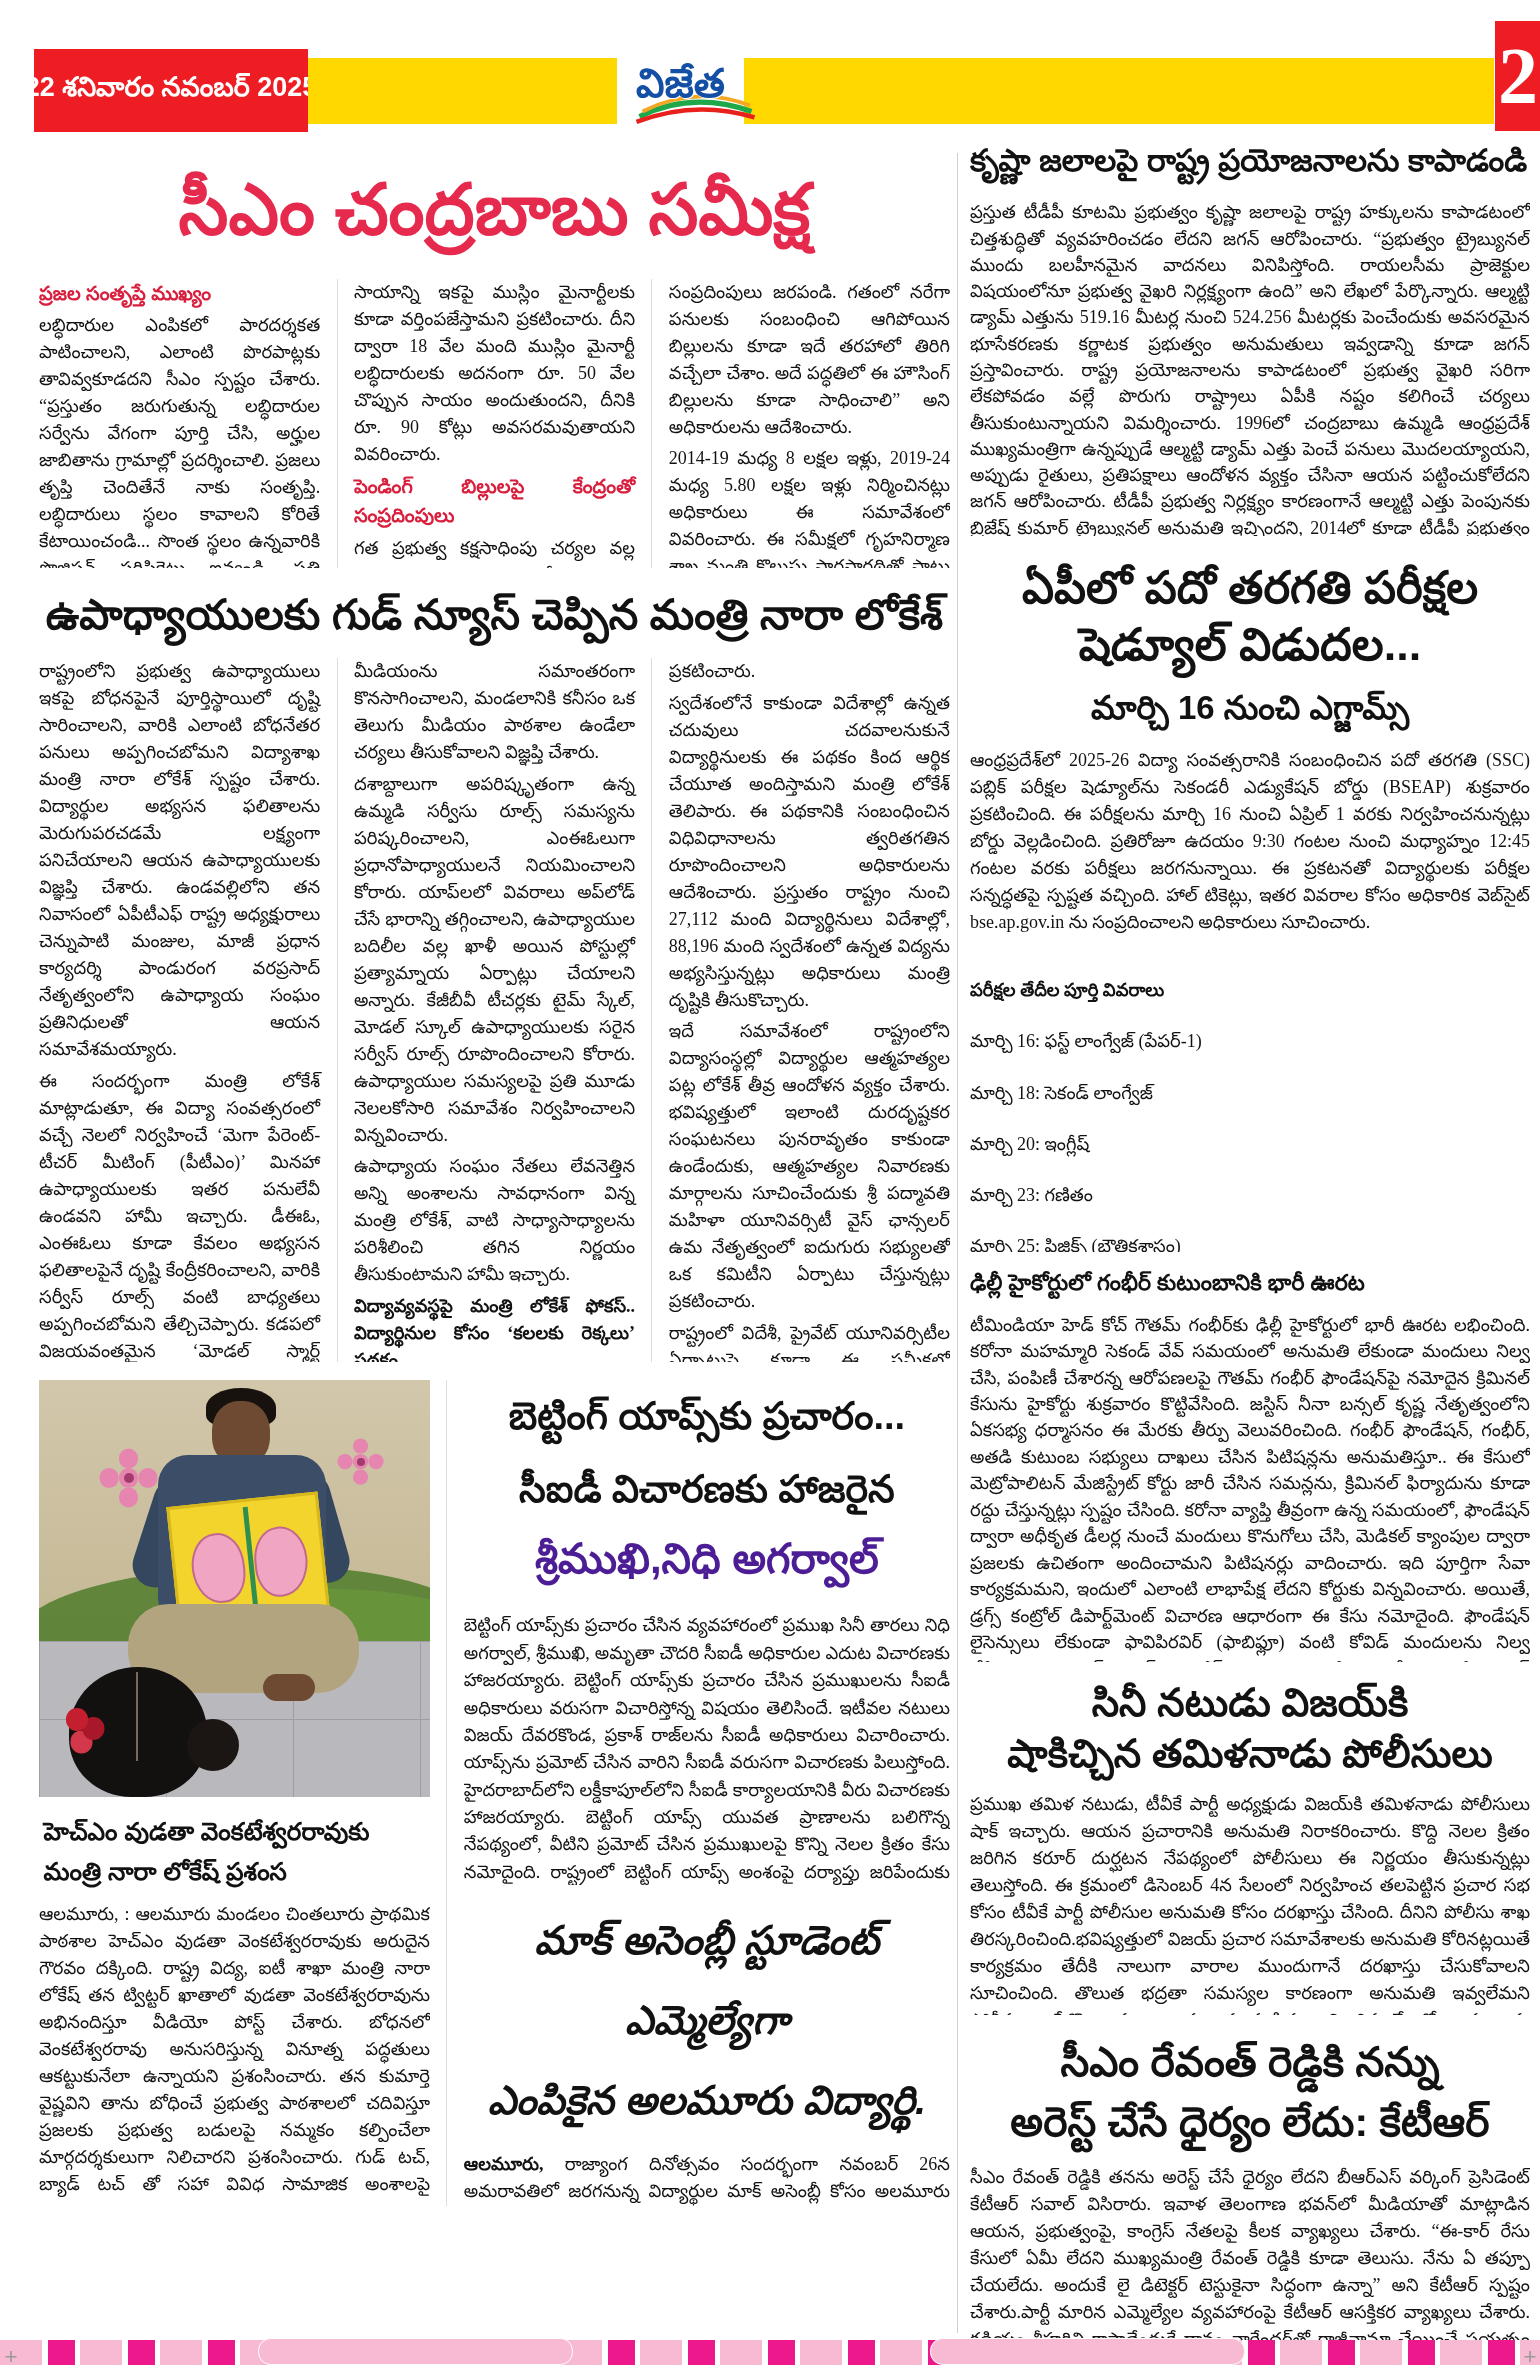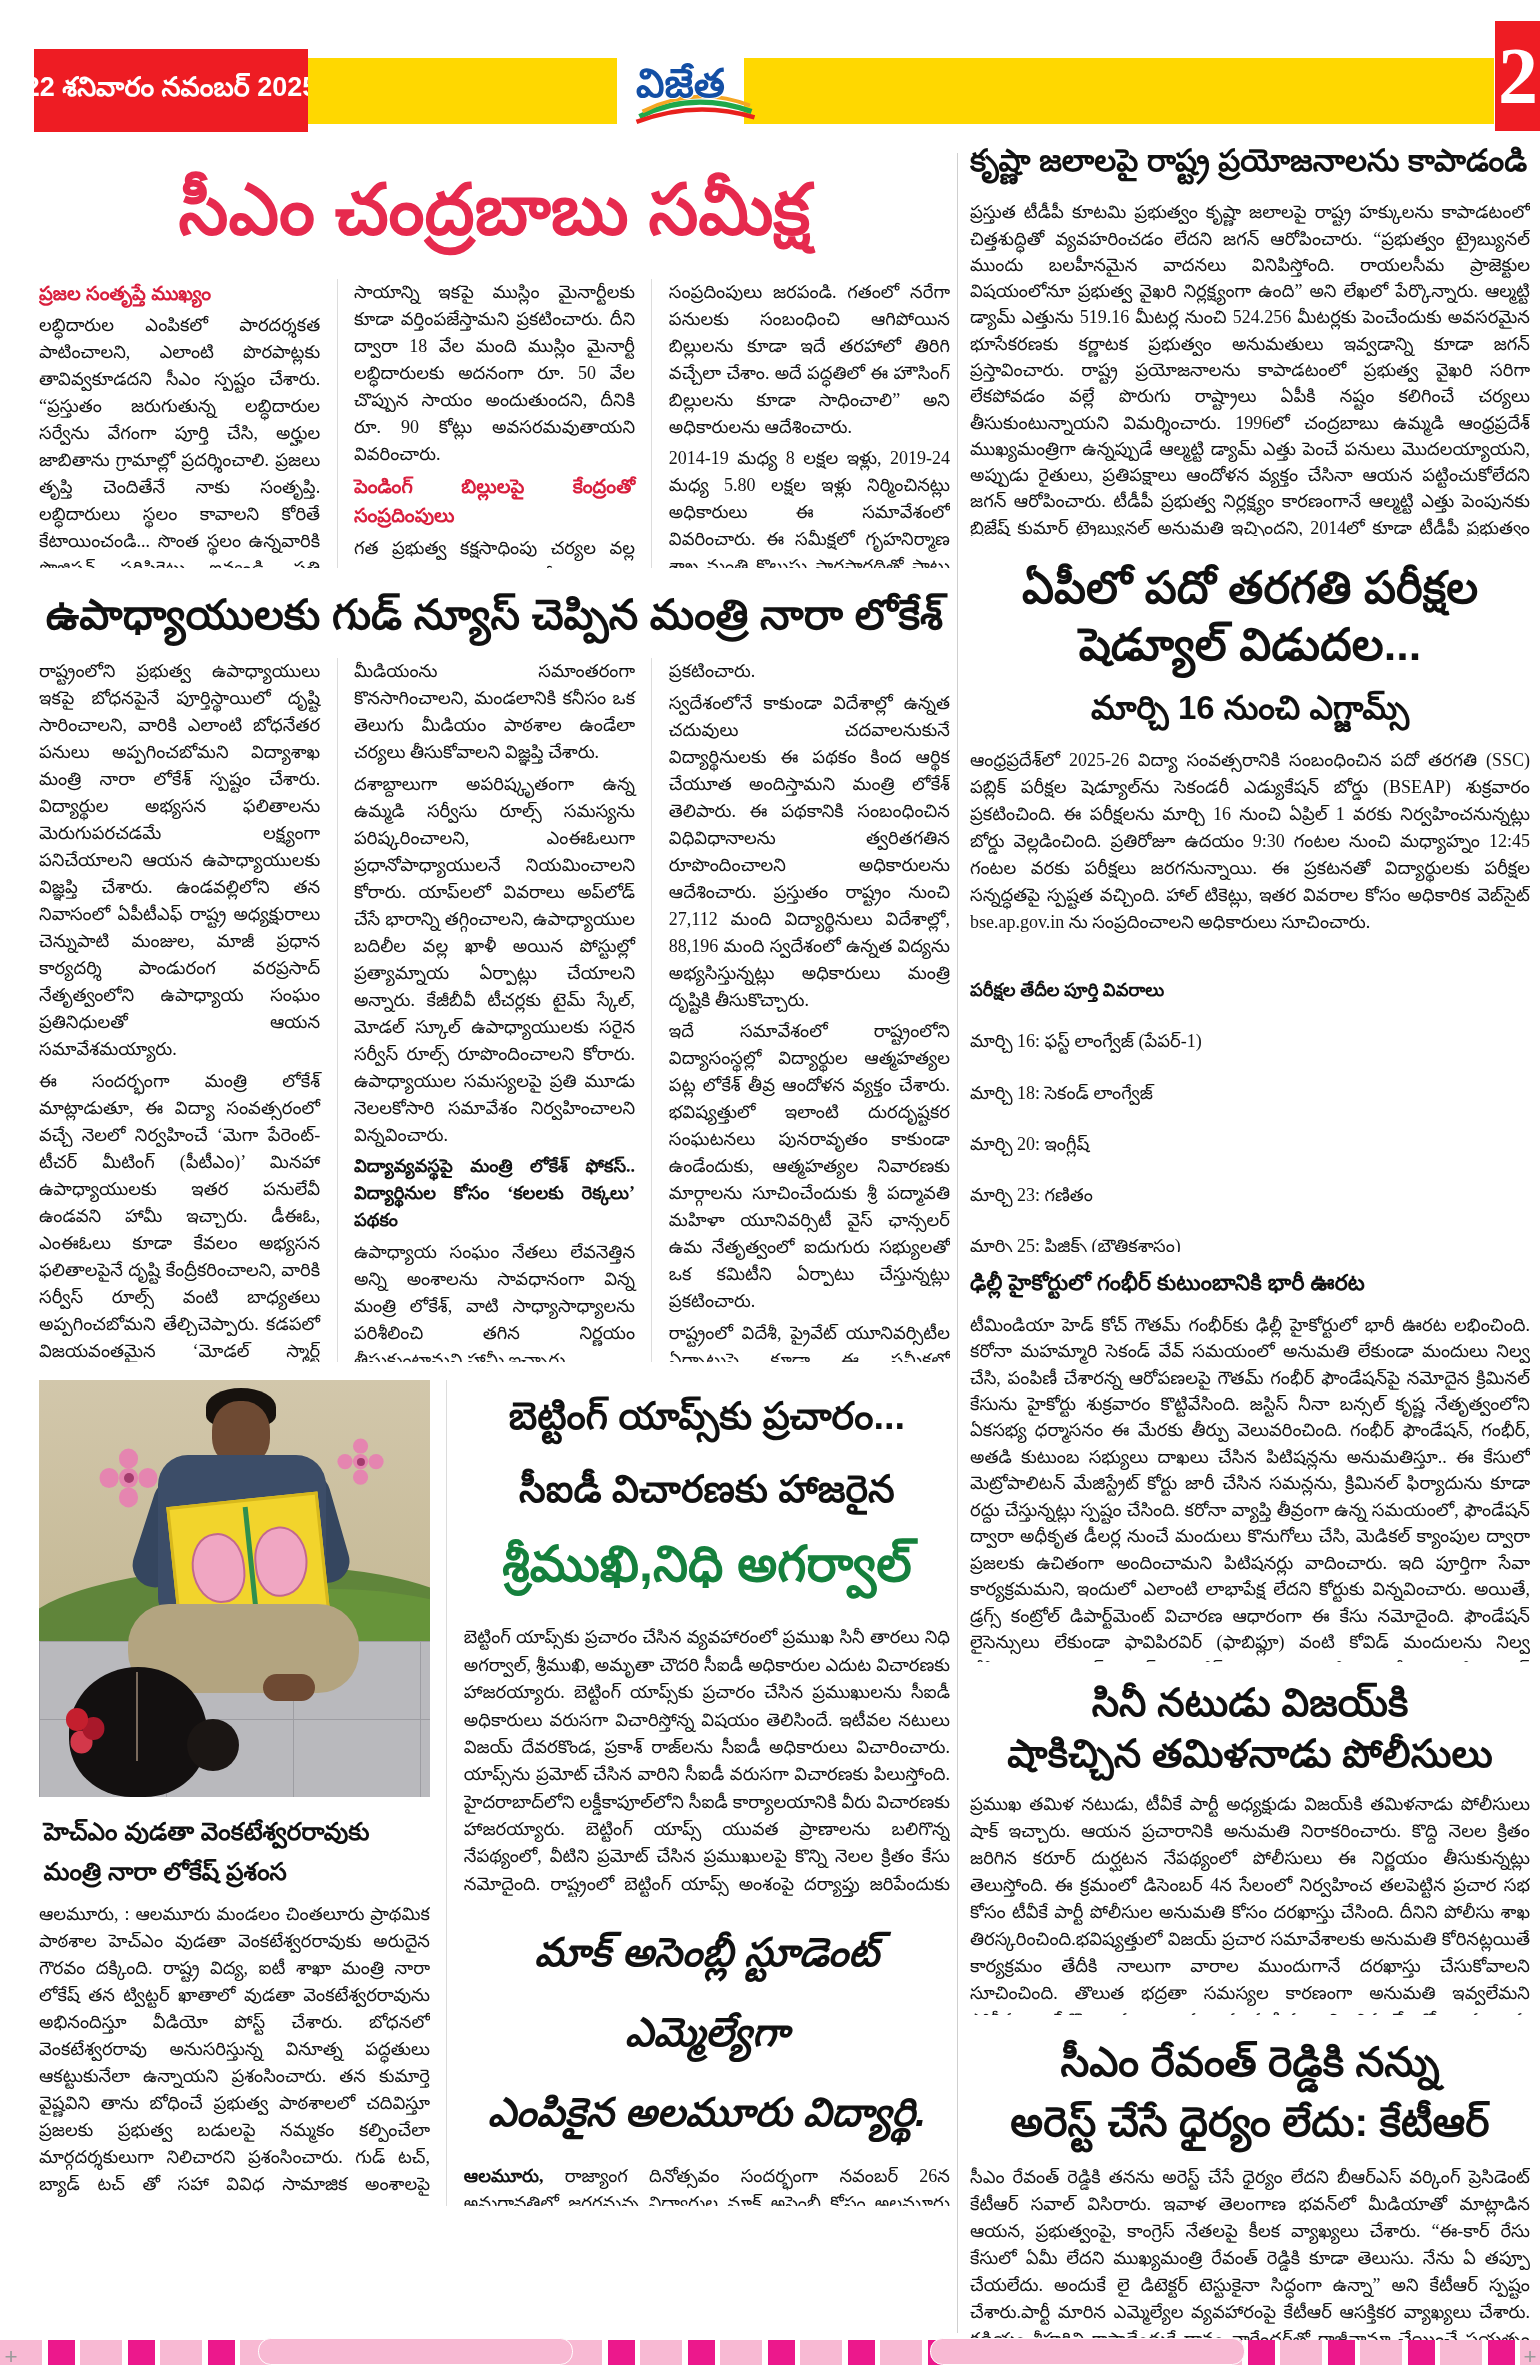--- a/index.html
+++ b/index.html
@@ -69,21 +69,21 @@
   .ph-girl-hair{position:absolute;left:30px;top:287px;width:138px;height:130px;border-radius:50% 50% 45% 45%;background:#131010;}
   .ph-girl-part{position:absolute;left:97px;top:292px;width:2.2px;height:89px;background:#7a6a5c;}
   .ph-girl-bun{position:absolute;left:148px;top:339px;width:52px;height:52px;border-radius:50%;background:#1b1614;}
   .ph-girl-flower{position:absolute;left:27px;top:328px;width:22.4px;height:22.4px;border-radius:50%;background:#c41f2e;
                   box-shadow:16.4px 9px 0 #a8182a,4.5px 22.4px 0 #d3384a;}
   .caption{font-family:"Liberation Sans",sans-serif;font-weight:700;font-size:24.6px;line-height:1.6;
            text-align:left;margin:15px 4.5px 10.4px 4.5px;}
   .photo-col .story{font-size:18px;line-height:1.5;text-align:justify;height:298px;overflow:hidden;}
   
   .bet-h{font-family:"Liberation Sans",sans-serif;font-weight:800;font-size:38px;text-align:center;line-height:1.9;}
-  .bet-h-red{font-family:"Liberation Sans",sans-serif;font-weight:800;font-size:50px;color:#15803d;text-align:center;
+  .bet-h-red{font-family:"Liberation Sans",sans-serif;font-weight:800;font-size:42px;color:#4c1d95;text-align:center;
              margin:10.4px 0 19.4px 0;}
   .bet-body{font-size:18px;line-height:1.52;text-align:justify;height:273px;overflow:hidden;}
   .mock-h{font-family:"Liberation Sans",sans-serif;font-weight:800;font-size:40px;text-align:center;line-height:2.0;margin-top:15px;font-style:italic;}
   .mock-body{font-size:18px;line-height:1.52;text-align:justify;height:224px;overflow:hidden;margin-top:10.4px;}
   .mock-body .dateline{font-weight:700;}
   
   .kr-head{font-family:"Liberation Sans",sans-serif;font-weight:800;font-size:31px;white-space:nowrap;overflow:hidden;}
   .kr-body{font-size:18px;line-height:1.46;text-align:justify;height:337px;overflow:hidden;margin-top:13.4px;}
   .ssc-head{font-family:"Liberation Sans",sans-serif;font-weight:800;font-size:45px;text-align:center;line-height:1.25;margin-top:24px;}
   .ssc-sub{font-family:"Liberation Sans",sans-serif;font-weight:700;font-size:33px;text-align:center;margin:16.4px 0 12px 0;}
@@ -156,22 +156,22 @@
 
     <div class="cols3 tall">
       <div class="col">
         <p>రాష్ట్రంలోని ప్రభుత్వ ఉపాధ్యాయులు ఇకపై బోధనపైనే పూర్తిస్థాయిలో దృష్టి సారించాలని, వారికి ఎలాంటి బోధనేతర పనులు అప్పగించబోమని విద్యాశాఖ మంత్రి నారా లోకేశ్ స్పష్టం చేశారు. విద్యార్థుల అభ్యసన ఫలితాలను మెరుగుపరచడమే లక్ష్యంగా పనిచేయాలని ఆయన ఉపాధ్యాయులకు విజ్ఞప్తి చేశారు. ఉండవల్లిలోని తన నివాసంలో ఏపీటీఎఫ్ రాష్ట్ర అధ్యక్షురాలు చెన్నుపాటి మంజుల, మాజీ ప్రధాన కార్యదర్శి పాండురంగ వరప్రసాద్ నేతృత్వంలోని ఉపాధ్యాయ సంఘం ప్రతినిధులతో ఆయన సమావేశమయ్యారు.</p>
         <p>ఈ సందర్భంగా మంత్రి లోకేశ్ మాట్లాడుతూ, ఈ విద్యా సంవత్సరంలో వచ్చే నెలలో నిర్వహించే ‘మెగా పేరెంట్-టీచర్ మీటింగ్ (పీటీఎం)’ మినహా ఉపాధ్యాయులకు ఇతర పనులేవీ ఉండవని హామీ ఇచ్చారు. డీఈఓ, ఎంఈఓలు కూడా కేవలం అభ్యసన ఫలితాలపైనే దృష్టి కేంద్రీకరించాలని, వారికి సర్వీస్ రూల్స్ వంటి బాధ్యతలు అప్పగించబోమని తేల్చిచెప్పారు. కడపలో విజయవంతమైన ‘మోడల్ స్మార్ట్ కిచెన్ల’ను రాష్ట్రవ్యాప్తంగా ఏర్పాటు చేస్తామని తెలిపారు. గత 17 నెలల్లో ఉపాధ్యాయ సంఘాలు తన దృష్టికి తెచ్చిన 423 సమస్యల్లో ఇప్పటికే 200 పరిష్కరించామని, మరికొన్ని పరిశీలనలో ఉన్నాయని వివరించారు.</p>
 
       </div>
       <div class="col">
         <p>మీడియంను సమాంతరంగా కొనసాగించాలని, మండలానికి కనీసం ఒక తెలుగు మీడియం పాఠశాల ఉండేలా చర్యలు తీసుకోవాలని విజ్ఞప్తి చేశారు.</p>
         <p>దశాబ్దాలుగా అపరిష్కృతంగా ఉన్న ఉమ్మడి సర్వీసు రూల్స్ సమస్యను పరిష్కరించాలని, ఎంఈఓలుగా ప్రధానోపాధ్యాయులనే నియమించాలని కోరారు. యాప్‌లలో వివరాలు అప్‌లోడ్ చేసే భారాన్ని తగ్గించాలని, ఉపాధ్యాయుల బదిలీల వల్ల ఖాళీ అయిన పోస్టుల్లో ప్రత్యామ్నాయ ఏర్పాట్లు చేయాలని అన్నారు. కేజీబీవీ టీచర్లకు టైమ్ స్కేల్, మోడల్ స్కూల్ ఉపాధ్యాయులకు సరైన సర్వీస్ రూల్స్ రూపొందించాలని కోరారు. ఉపాధ్యాయుల సమస్యలపై ప్రతి మూడు నెలలకోసారి సమావేశం నిర్వహించాలని విన్నవించారు.</p>
+        <p>ఉపాధ్యాయ సంఘం నేతలు లేవనెత్తిన అన్ని అంశాలను సావధానంగా విన్న మంత్రి లోకేశ్, వాటి సాధ్యాసాధ్యాలను పరిశీలించి తగిన నిర్ణయం తీసుకుంటామని హామీ ఇచ్చారు.</p>
         <p><span class="sub-black">విద్యావ్యవస్థపై మంత్రి లోకేశ్ ఫోకస్.. విద్యార్థినుల కోసం ‘కలలకు రెక్కలు’ పథకం</span></p>
-        <p>ఉపాధ్యాయ సంఘం నేతలు లేవనెత్తిన అన్ని అంశాలను సావధానంగా విన్న మంత్రి లోకేశ్, వాటి సాధ్యాసాధ్యాలను పరిశీలించి తగిన నిర్ణయం తీసుకుంటామని హామీ ఇచ్చారు.</p>
 
       </div>
       <div class="col">
         <p>ప్రకటించారు.</p>
         <p>స్వదేశంలోనే కాకుండా విదేశాల్లో ఉన్నత చదువులు చదవాలనుకునే విద్యార్థినులకు ఈ పథకం కింద ఆర్థిక చేయూత అందిస్తామని మంత్రి లోకేశ్ తెలిపారు. ఈ పథకానికి సంబంధించిన విధివిధానాలను త్వరితగతిన రూపొందించాలని అధికారులను ఆదేశించారు. ప్రస్తుతం రాష్ట్రం నుంచి 27,112 మంది విద్యార్థినులు విదేశాల్లో, 88,196 మంది స్వదేశంలో ఉన్నత విద్యను అభ్యసిస్తున్నట్లు అధికారులు మంత్రి దృష్టికి తీసుకొచ్చారు.</p>
         <p>ఇదే సమావేశంలో రాష్ట్రంలోని విద్యాసంస్థల్లో విద్యార్థుల ఆత్మహత్యల పట్ల లోకేశ్ తీవ్ర ఆందోళన వ్యక్తం చేశారు. భవిష్యత్తులో ఇలాంటి దురదృష్టకర సంఘటనలు పునరావృతం కాకుండా ఉండేందుకు, ఆత్మహత్యల నివారణకు మార్గాలను సూచించేందుకు శ్రీ పద్మావతి మహిళా యూనివర్సిటీ వైస్ ఛాన్సలర్ ఉమ నేతృత్వంలో ఐదుగురు సభ్యులతో ఒక కమిటీని ఏర్పాటు చేస్తున్నట్లు ప్రకటించారు.</p>
         <p>రాష్ట్రంలో విదేశీ, ప్రైవేట్ యూనివర్సిటీల ఏర్పాటుపై కూడా ఈ సమీక్షలో చర్చించారు. ఆస్ట్రేలియాకు చెందిన పలు ప్రముఖ వర్సిటీలతో చేసుకున్న ఒప్పందాల పురోగతిని అడిగి తెలుసుకున్నారు. విశాఖలో ఎడ్యుసిటీ, ప్రపంచస్థాయి ఏవియేషన్ యూనివర్సిటీతో పాటు అంతర్జాతీయ ఫ్లయింగ్ స్కూల్ ఏర్పాటుపై దృష్టి సారించాలని సూచించారు.</p>
 
       </div>
     </div>

